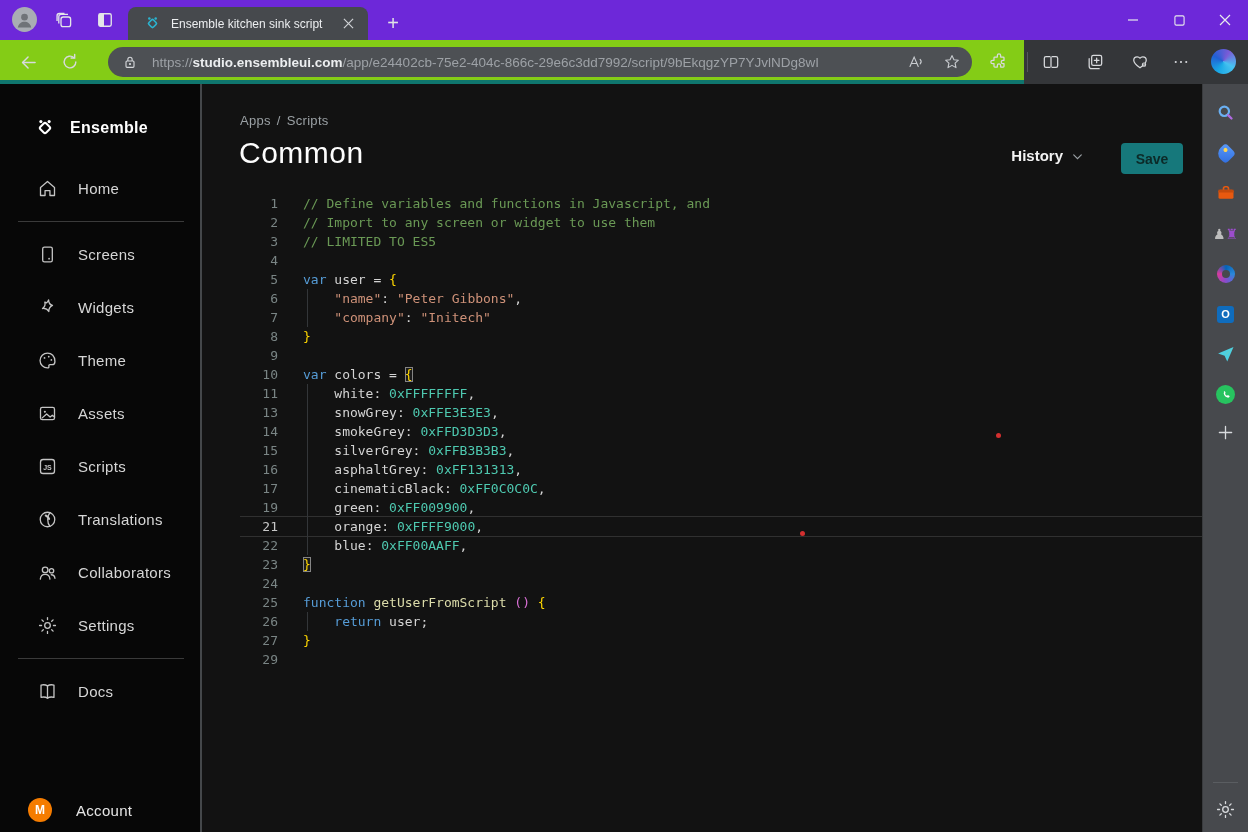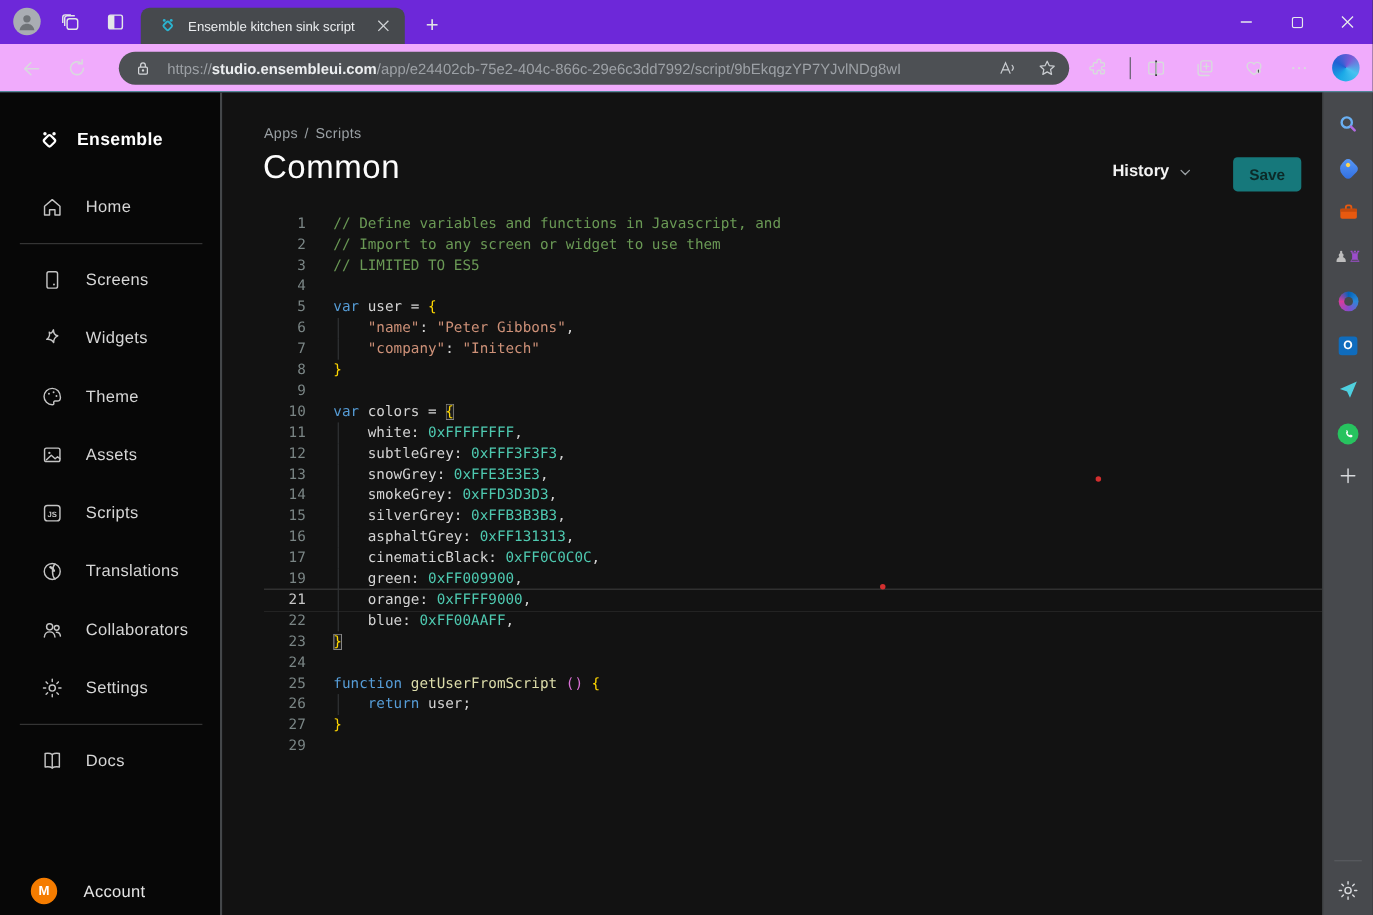--- a/index.html
+++ b/index.html
@@ -15,21 +15,21 @@
   .tab { position:absolute; left:128px; top:7px; width:240px; height:33px; background:#46494d;
     border-radius:8px 8px 0 0; display:flex; align-items:center; padding:0 10px 0 16px; }
   .tab-title { color:#eceef0; font-size:12px; margin-left:10px; white-space:nowrap; overflow:hidden; flex:1; }
   .tab-close { color:#cfd2d5; width:20px; height:20px; display:flex; align-items:center; justify-content:center; border-radius:4px; }
   .newtab { position:absolute; left:380px; top:10px; width:26px; height:26px; color:#e0e2e5; font-size:20px; font-weight:300;
     display:flex; align-items:center; justify-content:center; }
   .wincontrols { position:absolute; right:0; top:0; height:40px; display:flex; }
   .wc { width:46px; height:40px; display:flex; align-items:center; justify-content:center; color:#e8eaec; }
 
   
-  .toolbar { position:absolute; left:0; top:40px; width:1248px; height:44px; background:#f0abfc; border-bottom:1px solid #0f766e; }
+  .toolbar { position:absolute; left:0; top:40px; width:1024px; height:44px; background:#84cc16; border-bottom:4px solid #0f766e; }
   .nav-ico { position:absolute; top:10px; width:24px; height:24px; color:#d8dadd; display:flex; align-items:center; justify-content:center; }
   .urlbar { position:absolute; left:108px; top:7px; width:864px; height:30px; background:#4d5054; border-radius:15px;
     display:flex; align-items:center; padding:0 10px 0 14px; }
   .url-lock { color:#d4d6d9; width:20px; display:flex; }
   .url-text { font-size:13.5px; margin-left:10px; color:#9da1a6; white-space:nowrap; overflow:hidden; flex:1; }
   .url-text .host { color:#eceef0; font-weight:bold; }
   .url-right { display:flex; gap:16px; color:#c9ccd0; }
   .url-right .ico { width:20px; height:20px; display:flex; align-items:center; justify-content:center; }
   .tool-right { position:absolute; top:10px; width:24px; height:24px; color:#d8dadd; display:flex; align-items:center; justify-content:center; }
   .tool-divider { position:absolute; left:1027px; top:12px; width:1px; height:20px; background:#55585c; }
@@ -376,21 +376,20 @@
         <div class="code-line"><span class="ln">2</span><span class="code"><span class="tk-cmt">// Import to any screen or widget to use them</span></span></div>
         <div class="code-line"><span class="ln">3</span><span class="code"><span class="tk-cmt">// LIMITED TO ES5</span></span></div>
         <div class="code-line"><span class="ln">4</span><span class="code"></span></div>
         <div class="code-line"><span class="ln">5</span><span class="code"><span class="tk-kw">var</span><span> </span><span class="tk-id">user</span><span> = </span><span class="tk-b1">{</span></span></div>
         <div class="code-line"><span class="ln">6</span><span class="code"><i class="guide"></i><span>    </span><span class="tk-str">"name"</span><span>: </span><span class="tk-str">"Peter Gibbons"</span><span>,</span></span></div>
         <div class="code-line"><span class="ln">7</span><span class="code"><i class="guide"></i><span>    </span><span class="tk-str">"company"</span><span>: </span><span class="tk-str">"Initech"</span></span></div>
         <div class="code-line"><span class="ln">8</span><span class="code"><span class="tk-b1">}</span></span></div>
         <div class="code-line"><span class="ln">9</span><span class="code"></span></div>
         <div class="code-line"><span class="ln">10</span><span class="code"><span class="tk-kw">var</span><span> </span><span class="tk-id">colors</span><span> = </span><span class="tk-b1 tk-box">{</span></span></div>
         <div class="code-line"><span class="ln">11</span><span class="code"><i class="guide"></i><span>    </span><span class="tk-id">white</span><span>: </span><span class="tk-num">0xFFFFFFFF</span><span>,</span></span></div>
-        <div class="code-line"><span class="ln">12</span><span class="code"><i class="guide"></i><span>    </span><span class="tk-id">subtleGrey</span><span>: </span><span class="tk-num">0xFFF3F3F3</span><span>,</span></span></div>
         <div class="code-line"><span class="ln">13</span><span class="code"><i class="guide"></i><span>    </span><span class="tk-id">snowGrey</span><span>: </span><span class="tk-num">0xFFE3E3E3</span><span>,</span></span></div>
         <div class="code-line"><span class="ln">14</span><span class="code"><i class="guide"></i><span>    </span><span class="tk-id">smokeGrey</span><span>: </span><span class="tk-num">0xFFD3D3D3</span><span>,</span></span></div>
         <div class="code-line"><span class="ln">15</span><span class="code"><i class="guide"></i><span>    </span><span class="tk-id">silverGrey</span><span>: </span><span class="tk-num">0xFFB3B3B3</span><span>,</span></span></div>
         <div class="code-line"><span class="ln">16</span><span class="code"><i class="guide"></i><span>    </span><span class="tk-id">asphaltGrey</span><span>: </span><span class="tk-num">0xFF131313</span><span>,</span></span></div>
         <div class="code-line"><span class="ln">17</span><span class="code"><i class="guide"></i><span>    </span><span class="tk-id">cinematicBlack</span><span>: </span><span class="tk-num">0xFF0C0C0C</span><span>,</span></span></div>
         <div class="code-line"><span class="ln">19</span><span class="code"><i class="guide"></i><span>    </span><span class="tk-id">green</span><span>: </span><span class="tk-num">0xFF009900</span><span>,</span></span></div>
         <div class="code-line active"><span class="ln">21</span><span class="code"><i class="guide"></i><span>    </span><span class="tk-id">orange</span><span>: </span><span class="tk-num">0xFFFF9000</span><span>,</span></span></div>
         <div class="code-line"><span class="ln">22</span><span class="code"><i class="guide"></i><span>    </span><span class="tk-id">blue</span><span>: </span><span class="tk-num">0xFF00AAFF</span><span>,</span></span></div>
         <div class="code-line"><span class="ln">23</span><span class="code"><span class="tk-b1 tk-box">}</span></span></div>
         <div class="code-line"><span class="ln">24</span><span class="code"></span></div>

